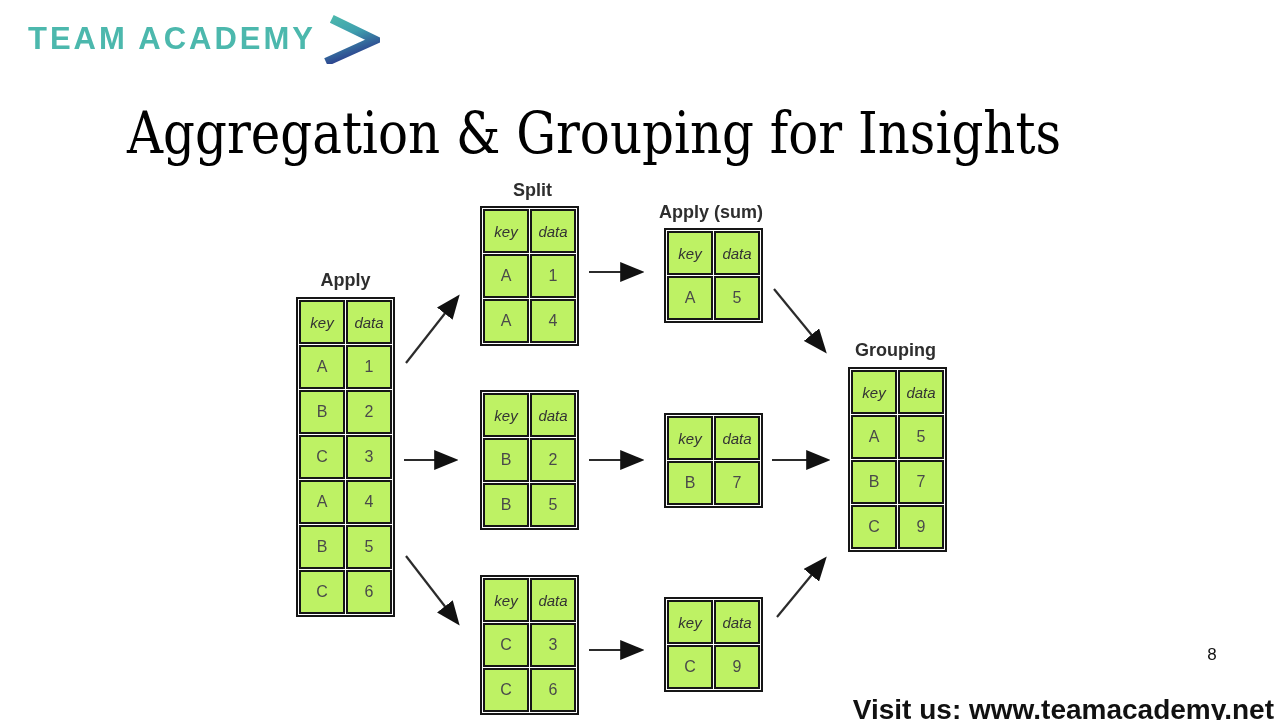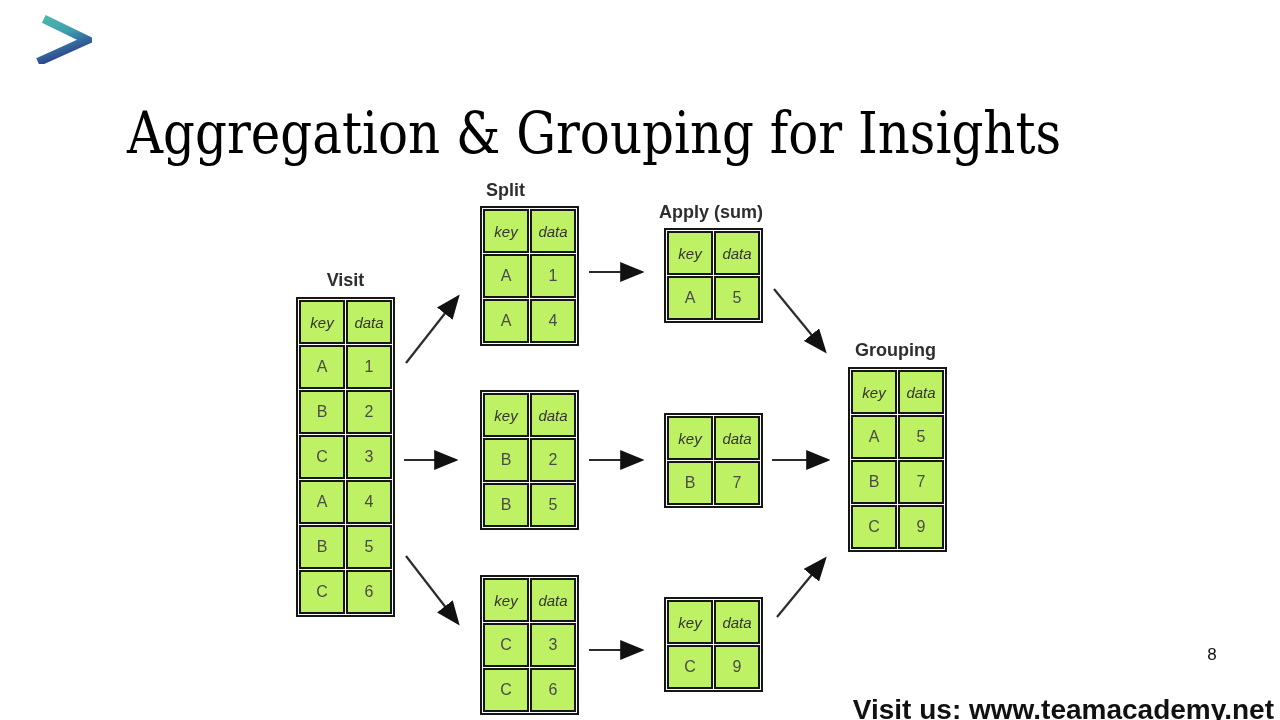--- a/index.html
+++ b/index.html
@@ -53,36 +53,37 @@
   }
   .footer-text{
     position:absolute;right:6px;top:694px;
     font-size:28px;font-weight:bold;color:#111;white-space:nowrap;
   }
 </style>
 </head>
 <body>
 
 <div class="logo">
+  <span class="logo-text">TEAM ACADEMY</span>
   <svg class="logo-chevron" viewBox="0 0 60 52">
     <defs>
       <linearGradient id="chevg" x1="0" y1="0" x2="0.4" y2="1">
         <stop offset="0" stop-color="#4cb8ad"></stop>
         <stop offset="0.45" stop-color="#3f9fae"></stop>
         <stop offset="1" stop-color="#2b3a8c"></stop>
       </linearGradient>
     </defs>
     <path d="M10 5 L55 27 L4 50" fill="none" stroke="url(#chevg)" stroke-width="9"></path>
   </svg>
 </div>
 
 <div class="slide-title">Aggregation &amp; Grouping for Insights</div>
 
-<div class="dlabel" style="left:296px;top:270px;width:99px;">Visit</div>
-<div class="dlabel" style="left:456px;top:180px;width:99px;">Split</div>
+<div class="dlabel" style="left:296px;top:270px;width:99px;">Apply</div>
+<div class="dlabel" style="left:483px;top:180px;width:99px;">Split</div>
 <div class="dlabel" style="left:640px;top:202px;width:142px;">Apply (sum)</div>
 <div class="dlabel" style="left:846px;top:340px;width:99px;">Grouping</div>
 
 <table class="dtable" style="left:296px;top:297px;">
   <tbody>
       <tr>
         <td class="hdr">key</td>
         <td class="hdr">data</td>
       </tr>
   <tr>

